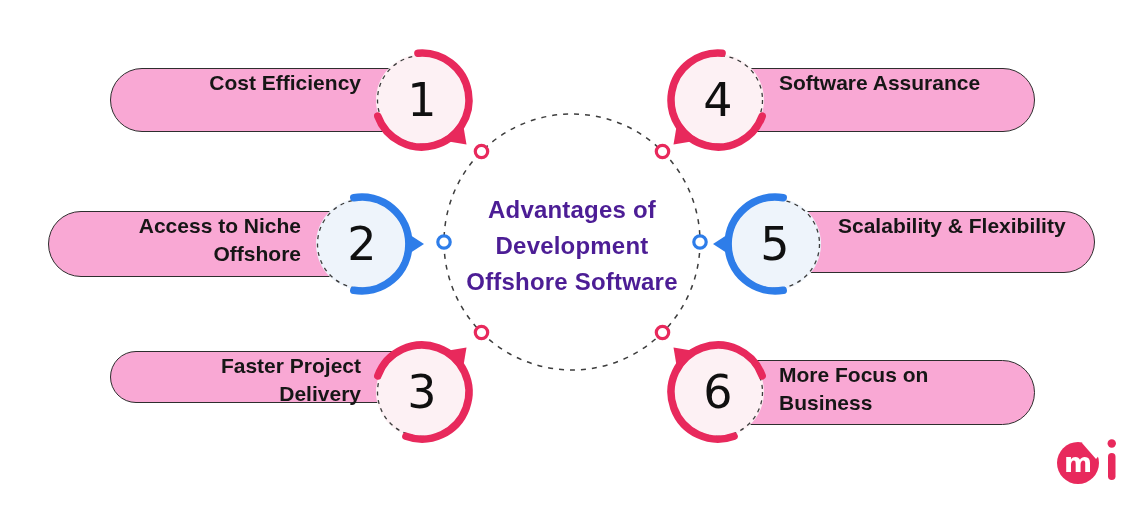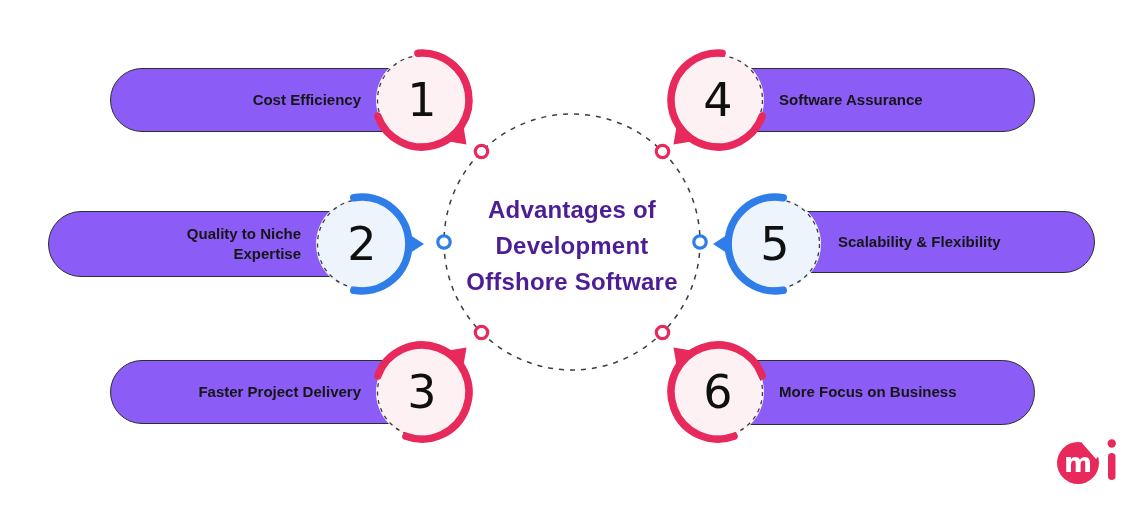--- a/index.html
+++ b/index.html
@@ -11,24 +11,24 @@
   }
   
   .center-svg { position:absolute; left:0; top:0; width:1140px; height:506px; }
   .center-title {
     position:absolute; left:422px; top:192px; width:300px;
     text-align:center; color:#4c1d95; font-size:24px; font-weight:700;
     line-height:36px; letter-spacing:.2px;
   }
   
   .pill {
-    position:absolute; background:#8b5cf6;
+    position:absolute; background:#f9a8d4;
     border:1.3px solid #2e2e2e; border-radius:34px;
-    display:flex; align-items:center;
-    font-size:15px; font-weight:700; color:#161616;
+    display:flex; align-items:flex-start;
+    font-size:21px; font-weight:700; color:#161616;
     line-height:1.35; z-index:1;
   }
   .pill.left  { justify-content:flex-end; text-align:right; padding-right:60px; padding-left:28px; }
   .pill.right { justify-content:flex-start; text-align:left; padding-left:60px; padding-right:24px; }
   
   .numcircle { position:absolute; width:130px; height:130px; z-index:2; }
   .numlabel  {
     position:absolute; width:130px; height:130px; z-index:3;
     display:flex; align-items:center; justify-content:center;
     font-family:"DejaVu Sans", sans-serif;
@@ -62,31 +62,31 @@
   </div>
   <svg class="numcircle" style="left:357px; top:35px;" viewBox="0 0 130 130">
     <circle cx="65" cy="65" r="46" fill="#FDF1F4"></circle>
     <circle cx="65" cy="65" r="44.5" fill="none" stroke="#3d3d3d" stroke-width="1.3" stroke-dasharray="4 4.5"></circle>
     <path d="M 60.9 18.2 A 47 47 0 1 1 20.8 81.1" fill="none" stroke="#E8295C" stroke-width="7.5" stroke-linecap="round"></path>
     <polygon points="105.5,85.7 109.5,109.5 85.7,105.5" fill="#E8295C"></polygon>
   </svg>
   <div class="numlabel" style="left:357px; top:35px;">1</div>
 
   <div class="pill left" style="left:48px; top:211px; width:314px; height:66px; padding-left:80px;">
-    <span>Quality to Niche Expertise</span>
+    <span>Access to Niche Offshore</span>
   </div>
   <svg class="numcircle" style="left:297px; top:179px;" viewBox="0 0 130 130">
     <circle cx="65" cy="65" r="46" fill="#EEF4FB"></circle>
     <circle cx="65" cy="65" r="44.5" fill="none" stroke="#3d3d3d" stroke-width="1.3" stroke-dasharray="4 4.5"></circle>
     <path d="M 56.8 18.7 A 47 47 0 1 1 56.8 111.3" fill="none" stroke="#2E7DE9" stroke-width="7.5" stroke-linecap="round"></path>
     <polygon points="108.9,53.2 127,65 108.9,76.8" fill="#2E7DE9"></polygon>
   </svg>
   <div class="numlabel" style="left:297px; top:179px;">2</div>
 
-  <div class="pill left" style="left:110px; top:360px; width:312px; height:64px;">
+  <div class="pill left" style="left:110px; top:351px; width:312px; height:52px;">
     <span>Faster Project Delivery</span>
   </div>
   <svg class="numcircle" style="left:357px; top:327px;" viewBox="0 0 130 130">
     <circle cx="65" cy="65" r="46" fill="#FDF1F4"></circle>
     <circle cx="65" cy="65" r="44.5" fill="none" stroke="#3d3d3d" stroke-width="1.3" stroke-dasharray="4 4.5"></circle>
     <path d="M 20.8 48.9 A 47 47 0 1 1 48.9 109.2" fill="none" stroke="#E8295C" stroke-width="7.5" stroke-linecap="round"></path>
     <polygon points="105.5,44.3 109.5,20.5 85.7,24.5" fill="#E8295C"></polygon>
   </svg>
   <div class="numlabel" style="left:357px; top:327px;">3</div>
 

